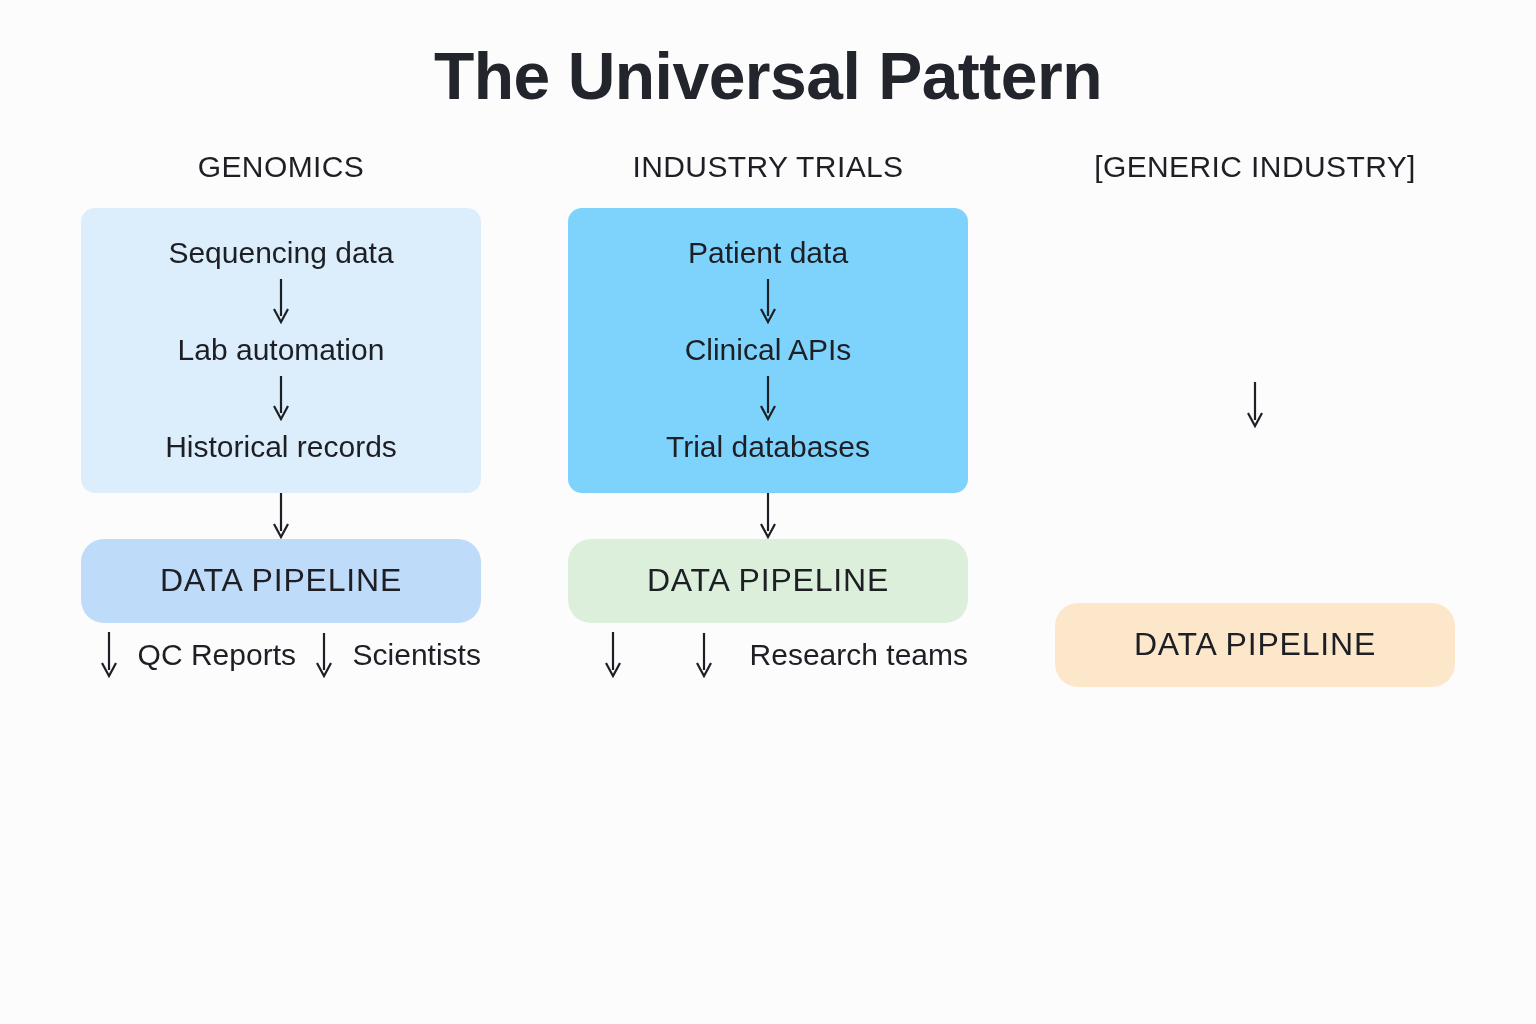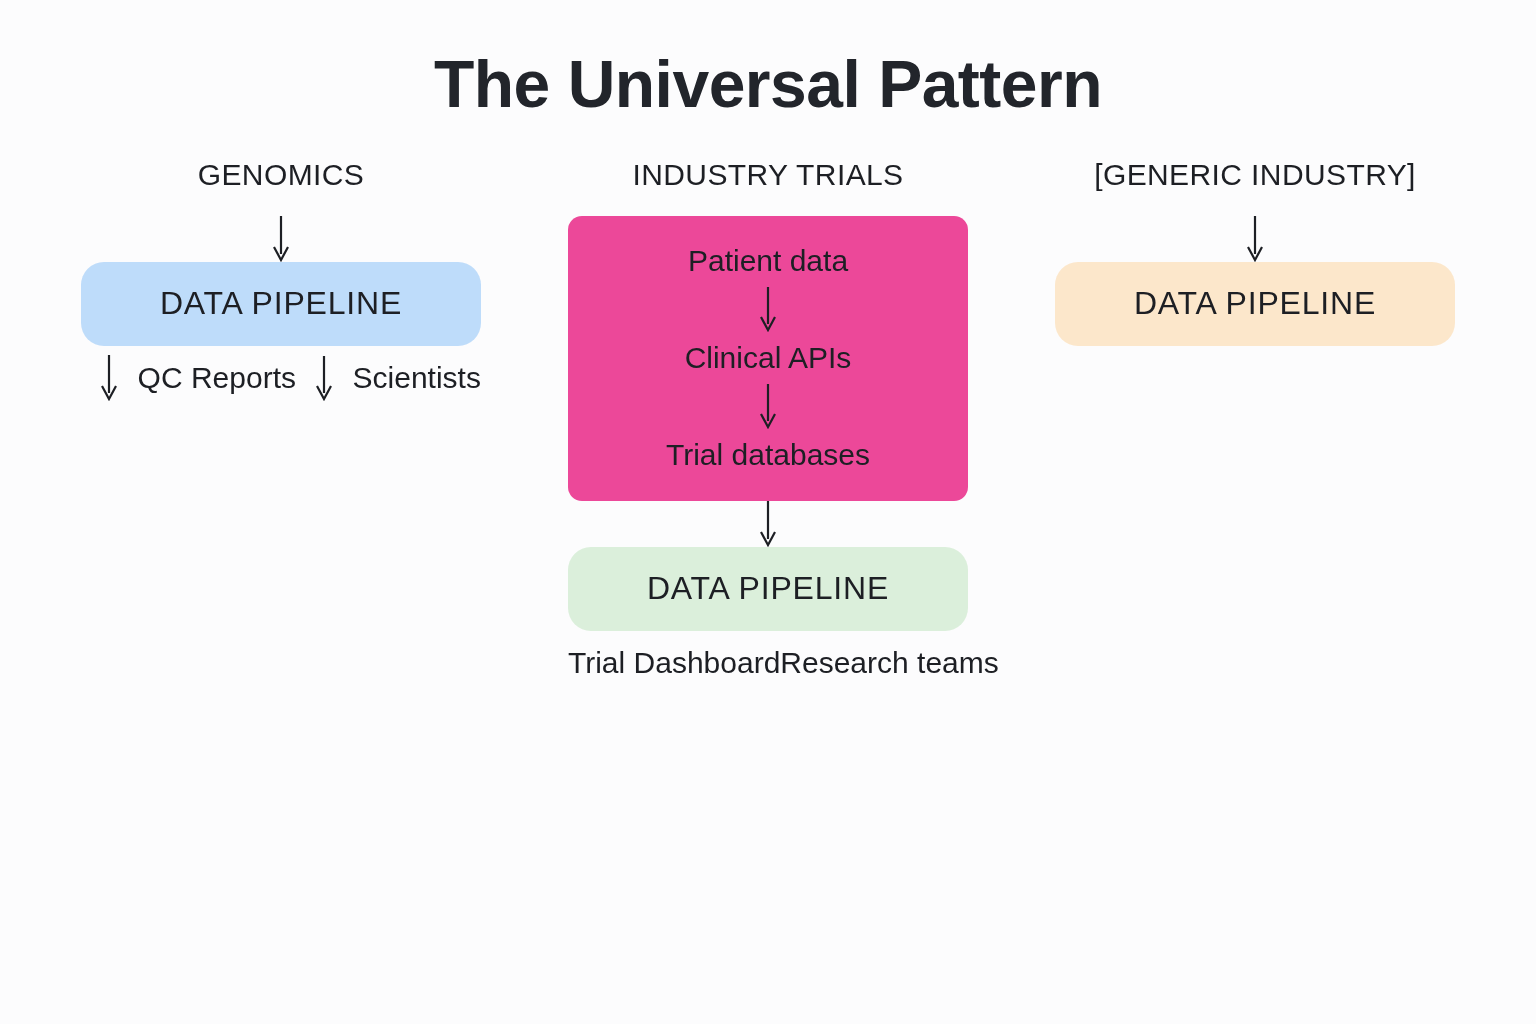--- a/index.html
+++ b/index.html
@@ -13,21 +13,20 @@
     font-family: "Liberation Sans", sans-serif;
     color: #1d1f24;
     overflow: hidden;
   }
 
   .page {
     position: relative;
     width: 1536px;
     height: 752px;
     box-sizing: border-box;
-    margin-top: 8px;
   }
 
   
   .title {
     text-align: center;
     font-size: 66px;
     font-weight: bold;
     letter-spacing: -0.5px;
     color: #22252b;
     margin: 0;
@@ -42,20 +41,21 @@
     padding: 0 81px;
     margin-top: 36px;
     box-sizing: border-box;
   }
 
   .column {
     width: 400px;
     display: flex;
     flex-direction: column;
     align-items: stretch;
+    justify-content: space-between;
   }
 
   .col-header {
     text-align: center;
     font-size: 30px;
     font-weight: normal;
     letter-spacing: 0.4px;
     color: #1d1f24;
     margin-bottom: 24px;
     white-space: nowrap;
@@ -117,20 +117,33 @@
 
 <div class="page">
 
   <h1 class="title">The Universal Pattern</h1>
 
   <div class="columns">
 
     <div class="column">
       <div class="col-header">GENOMICS</div>
 
+      <div class="source-box" style="background: rgb(220, 238, 252);">
+        <div class="node-text">Sequencing data</div>
+        <svg class="arrow arrow-inner" width="22" height="46" viewBox="0 0 22 46">
+          <line x1="11" y1="1" x2="11" y2="38" stroke="#1d1f24" stroke-width="2.2"></line>
+          <polyline points="4,31 11,44 18,31" fill="none" stroke="#1d1f24" stroke-width="2.2"></polyline>
+        </svg>
+        <div class="node-text">Lab automation</div>
+        <svg class="arrow arrow-inner" width="22" height="46" viewBox="0 0 22 46">
+          <line x1="11" y1="1" x2="11" y2="38" stroke="#1d1f24" stroke-width="2.2"></line>
+          <polyline points="4,31 11,44 18,31" fill="none" stroke="#1d1f24" stroke-width="2.2"></polyline>
+        </svg>
+        <div class="node-text">Historical records</div>
+      </div>
 
       <svg class="arrow arrow-gap" width="22" height="46" viewBox="0 0 22 46">
         <line x1="11" y1="0" x2="11" y2="38" stroke="#1d1f24" stroke-width="2.2"></line>
         <polyline points="4,31 11,44 18,31" fill="none" stroke="#1d1f24" stroke-width="2.2"></polyline>
       </svg>
 
       <div class="pipeline-bar" style="background: rgb(190, 220, 250);">
         <span class="pipeline-label">DATA PIPELINE</span>
       </div>
 
@@ -144,21 +157,21 @@
           <line x1="11" y1="1" x2="11" y2="38" stroke="#1d1f24" stroke-width="2.2"></line>
           <polyline points="4,31 11,44 18,31" fill="none" stroke="#1d1f24" stroke-width="2.2"></polyline>
         </svg>
         <div class="node-text">Scientists</div>
       </div>
     </div>
 
     <div class="column">
       <div class="col-header">INDUSTRY TRIALS</div>
 
-      <div class="source-box" style="background: #ec4899;">
+      <div class="source-box" style="background: #7dd3fc;">
         <div class="node-text">Patient data</div>
         <svg class="arrow arrow-inner" width="22" height="46" viewBox="0 0 22 46">
           <line x1="11" y1="1" x2="11" y2="38" stroke="#1d1f24" stroke-width="2.2"></line>
           <polyline points="4,31 11,44 18,31" fill="none" stroke="#1d1f24" stroke-width="2.2"></polyline>
         </svg>
         <div class="node-text">Clinical APIs</div>
         <svg class="arrow arrow-inner" width="22" height="46" viewBox="0 0 22 46">
           <line x1="11" y1="1" x2="11" y2="38" stroke="#1d1f24" stroke-width="2.2"></line>
           <polyline points="4,31 11,44 18,31" fill="none" stroke="#1d1f24" stroke-width="2.2"></polyline>
         </svg>
@@ -172,21 +185,20 @@
 
       <div class="pipeline-bar" style="background: rgb(219, 239, 219);">
         <span class="pipeline-label">DATA PIPELINE</span>
       </div>
 
       <div class="outputs">
         <svg class="arrow arrow-gap" width="22" height="46" viewBox="0 0 22 46">
           <line x1="11" y1="0" x2="11" y2="38" stroke="#1d1f24" stroke-width="2.2"></line>
           <polyline points="4,31 11,44 18,31" fill="none" stroke="#1d1f24" stroke-width="2.2"></polyline>
         </svg>
-        <div class="node-text">Trial Dashboard</div>
         <svg class="arrow arrow-inner" width="22" height="46" viewBox="0 0 22 46">
           <line x1="11" y1="1" x2="11" y2="38" stroke="#1d1f24" stroke-width="2.2"></line>
           <polyline points="4,31 11,44 18,31" fill="none" stroke="#1d1f24" stroke-width="2.2"></polyline>
         </svg>
         <div class="node-text">Research teams</div>
       </div>
     </div>
 
     <div class="column">
       <div class="col-header">[GENERIC INDUSTRY]</div>

